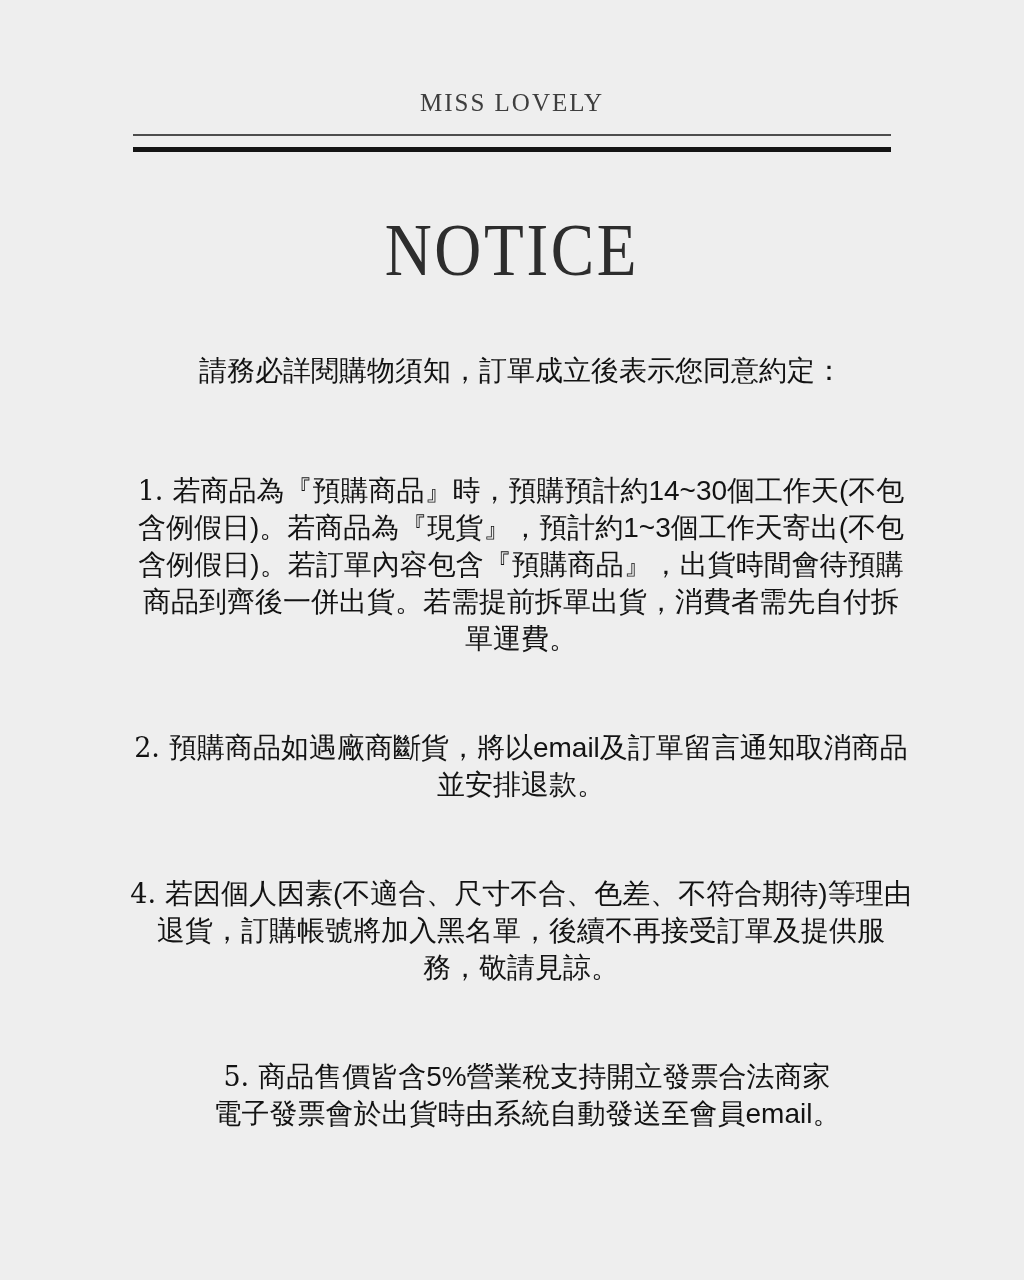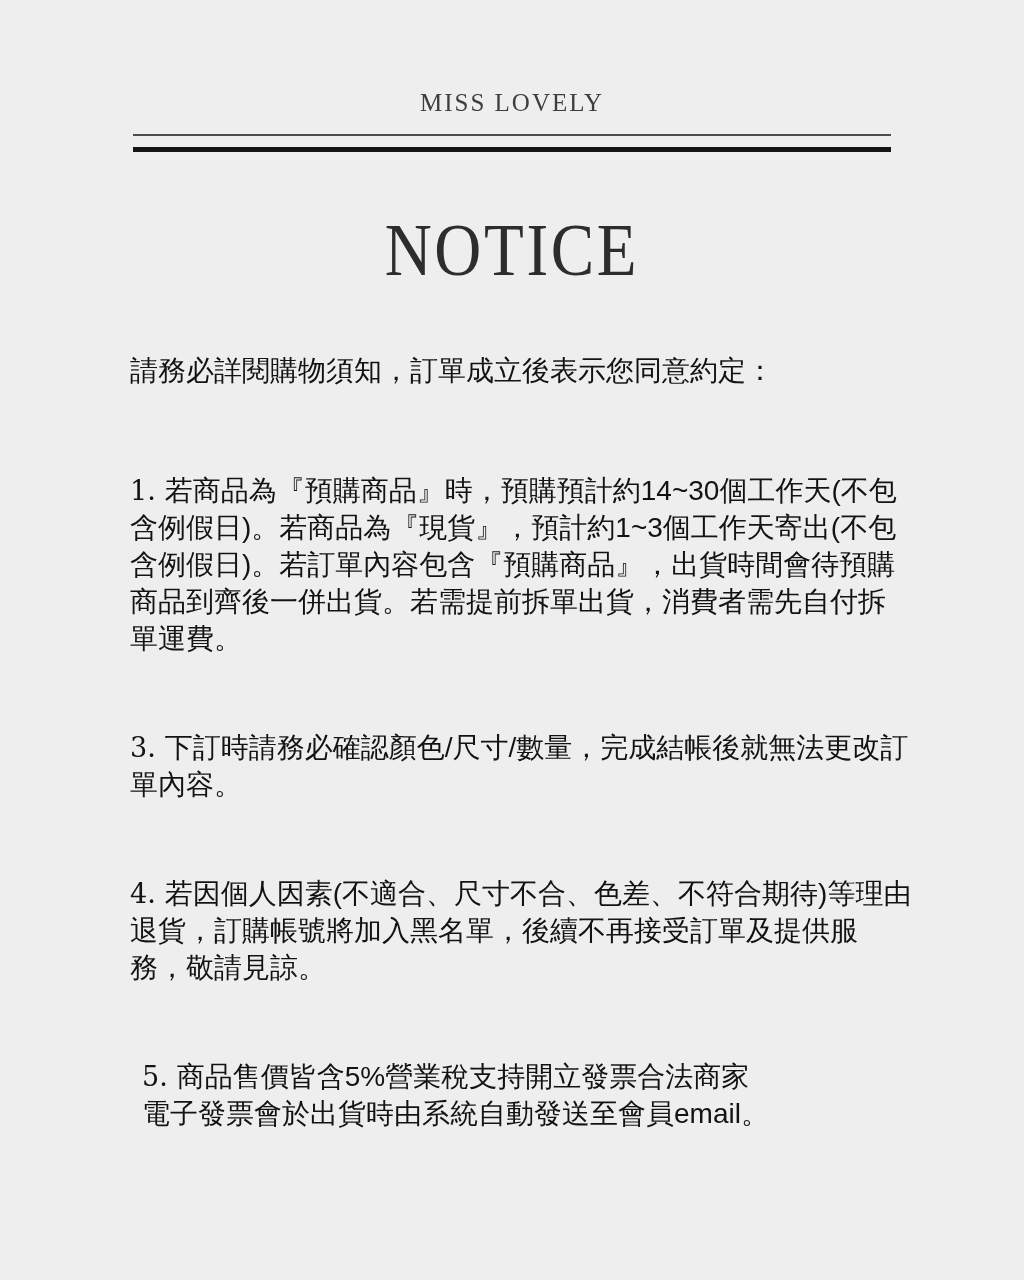--- a/index.html
+++ b/index.html
@@ -51,21 +51,21 @@
     color: #2d2d2d;
     transform: scaleX(0.88);
     transform-origin: center;
   }
   .content {
     width: 782px;
     margin: 62px 0 0 130px;
     font-size: 28px;
     line-height: 37px;
     color: #131313;
-    text-align: left;
+    text-align: center;
   }
   .intro {
     margin: 0 0 46px 0;
   }
   .item {
     margin: 0 0 35px 0;
     white-space: pre-line;
   }
   .item:last-child {
     margin-bottom: 0;
@@ -96,24 +96,24 @@
   <h1 class="title">NOTICE</h1>
 
   <main class="content">
 
     <p class="intro">請務必詳閱購物須知，訂單成立後表示您同意約定：</p>
 
     <p class="item first">
       <span class="num">1.</span><span class="txt">若商品為『預購商品』時，預購預計約14~30個工作天(不包含例假日)。若商品為『現貨』，預計約1~3個工作天寄出(不包含例假日)。若訂單內容包含『預購商品』，出貨時間會待預購商品到齊後一併出貨。若需提前拆單出貨，消費者需先自付拆單運費。</span>
     </p>
 
+    <p class="item">
+      <span class="num">2.</span><span class="txt">預購商品如遇廠商斷貨，將以email及訂單留言通知取消商品並安排退款。</span>
+    </p>
 
-    <p class="item">
-      <span class="num">3.</span><span class="txt">下訂時請務必確認顏色/尺寸/數量，完成結帳後就無法更改訂單內容。</span>
-    </p>
 
     <p class="item">
       <span class="num">4.</span><span class="txt">若因個人因素(不適合、尺寸不合、色差、不符合期待)等理由退貨，訂購帳號將加入黑名單，後續不再接受訂單及提供服務，敬請見諒。</span>
     </p>
 
     <p class="item">
       <span class="num">5.</span><span class="txt">商品售價皆含5%營業稅支持開立發票合法商家
 電子發票會於出貨時由系統自動發送至會員email。</span>
     </p>
 

